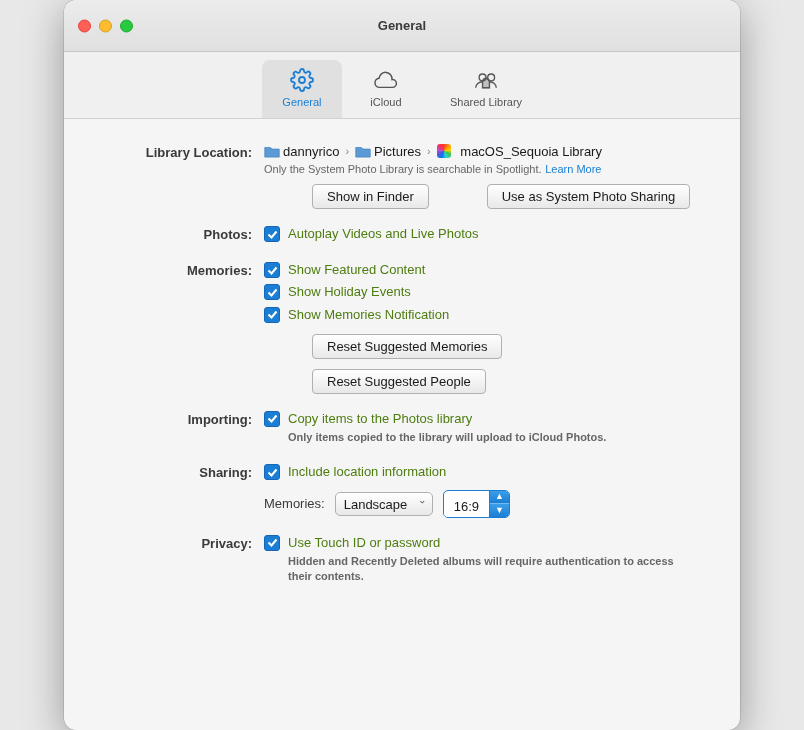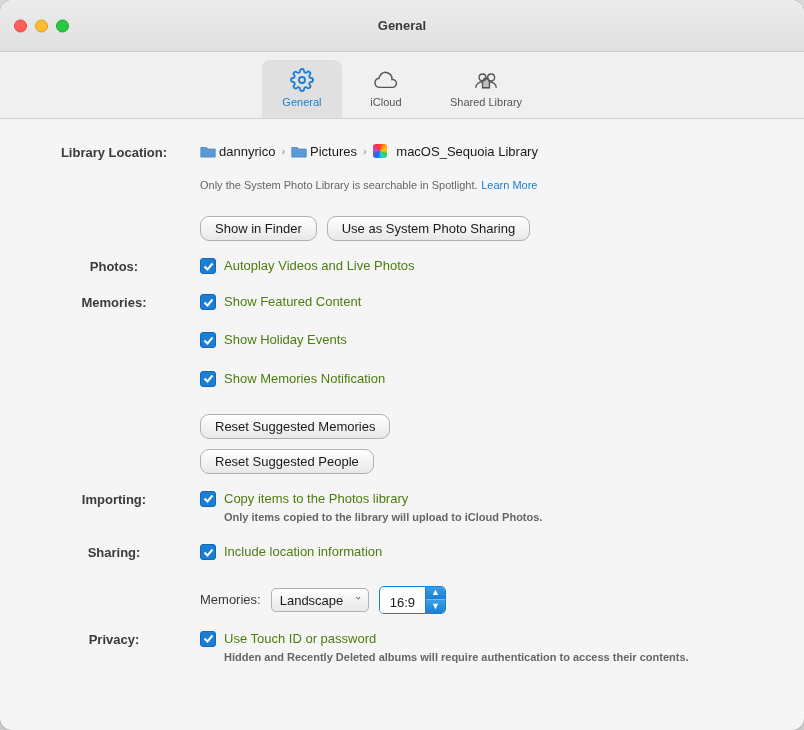--- a/index.html
+++ b/index.html
@@ -9,21 +9,21 @@
       font-family: -apple-system, BlinkMacSystemFont, "Helvetica Neue", sans-serif;
       font-size: 13px;
       color: #1a1a1a;
       display: flex;
       justify-content: center;
       align-items: center;
       min-height: 100vh;
     }
 
     .window {
-      width: 804px;
+      width: 676px;
       min-height: 730px;
       background: #f5f5f5;
       border-radius: 12px;
       box-shadow: 0 10px 40px rgba(0,0,0,0.35), 0 0 0 0.5px rgba(0,0,0,0.2);
       display: flex;
       flex-direction: column;
       overflow: hidden;
     }
 
     
@@ -119,32 +119,32 @@
     .section-row {
       display: flex;
       align-items: flex-start;
       margin-bottom: 16px;
     }
 
     .section-label {
       font-size: 13px;
       font-weight: 600;
       color: #3a3a3a;
-      text-align: center;
+      text-align: right;
       width: 160px;
       min-width: 160px;
       padding-top: 2px;
       padding-right: 12px;
     }
 
     .section-content {
       flex: 1;
       display: flex;
       flex-direction: column;
-      gap: 18px;
+      gap: 2px;
     }
 
     
     .library-path {
       display: flex;
       align-items: center;
       gap: 4px;
       font-size: 13px;
       color: #1a1a1a;
       flex-wrap: wrap;
@@ -184,26 +184,27 @@
 
     .button-row {
       display: flex;
       gap: 10px;
       margin-top: 6px;
     }
 
     .mac-button {
       background: linear-gradient(to bottom, #fff, #e8e8e8);
       border: 1px solid #b0b0b0;
-      border-radius: 9px;
+      border-radius: 4px;
       padding: 4px 14px;
       font-size: 13px;
       cursor: pointer;
       color: #1a1a1a;
       box-shadow: 0 1px 0 rgba(255,255,255,0.7) inset;
+      margin-left: 48px;
     }
 
     
     .checkbox-row {
       display: flex;
       align-items: flex-start;
       gap: 8px;
       margin-bottom: 2px;
     }
 

